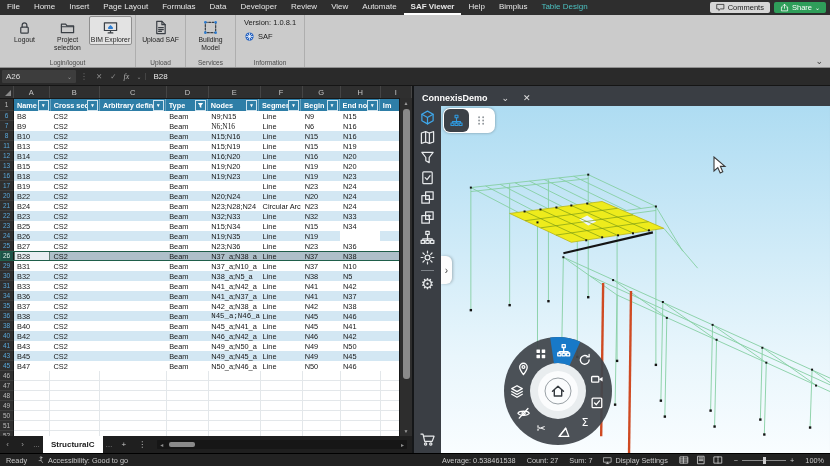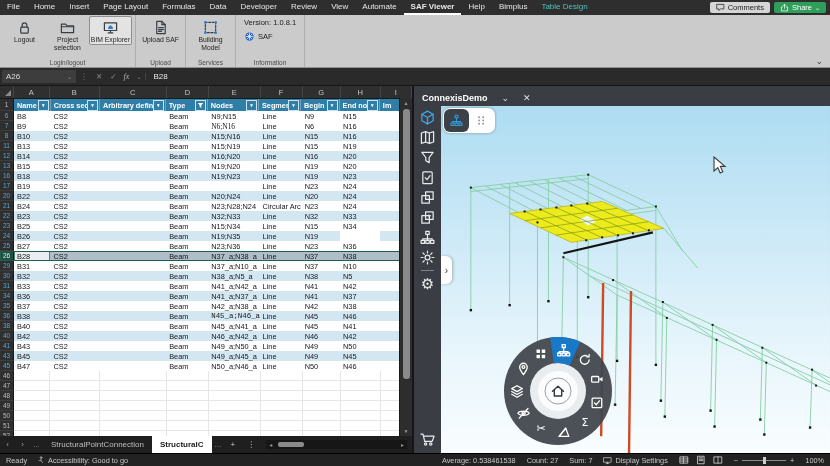--- a/index.html
+++ b/index.html
@@ -732,21 +732,20 @@
         </div>
       <div class="vsb">
         <div class="vsb-a">▲</div>
         <div class="vsb-t"></div>
         <div class="vsb-a b">▼</div>
       </div>
       <div class="tabbar">
         <span class="tb-nav">‹</span>
         <span class="tb-nav">›</span>
         <span class="tb-dots">…</span>
-        <span class="stab">StructuralPointConnection</span>
         <span class="stab active">StructuralC</span>
         <span class="tb-dots">…</span>
         <span class="tb-plus">+</span>
         <span class="tb-kebab">⋮</span>
         <span class="hscroll">
           <span class="hs-a">◂</span>
           <span class="hs-t"></span>
           <span class="hs-a r">▸</span>
         </span>
       </div>

